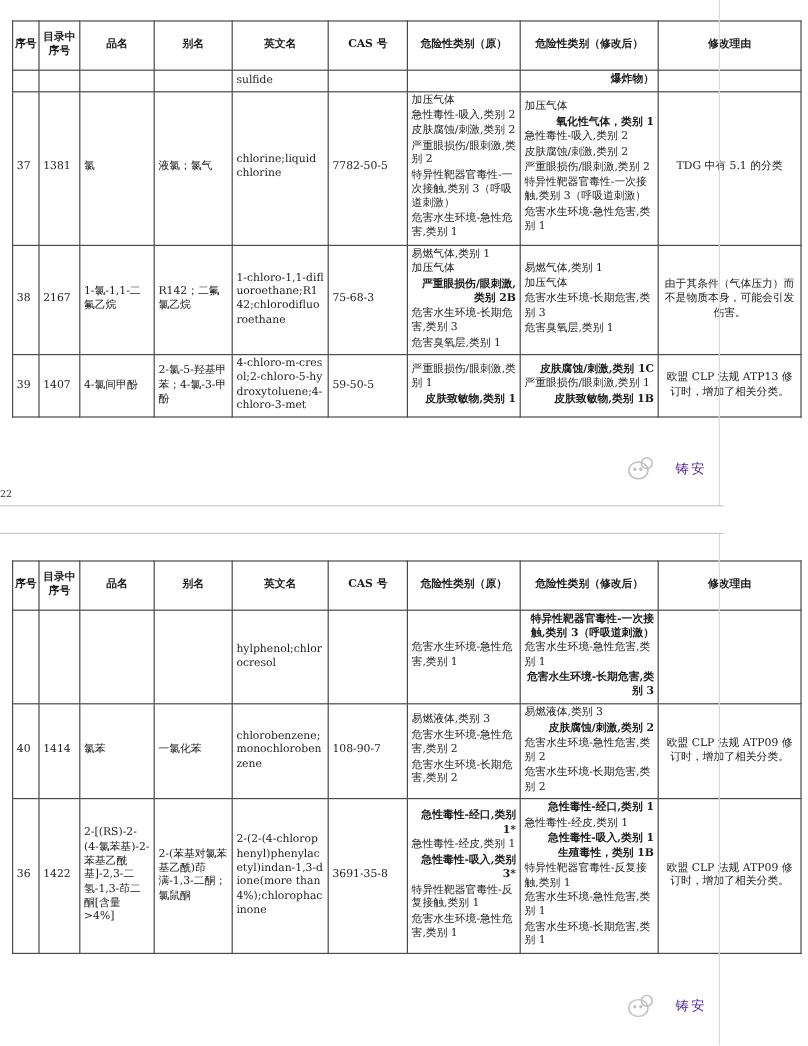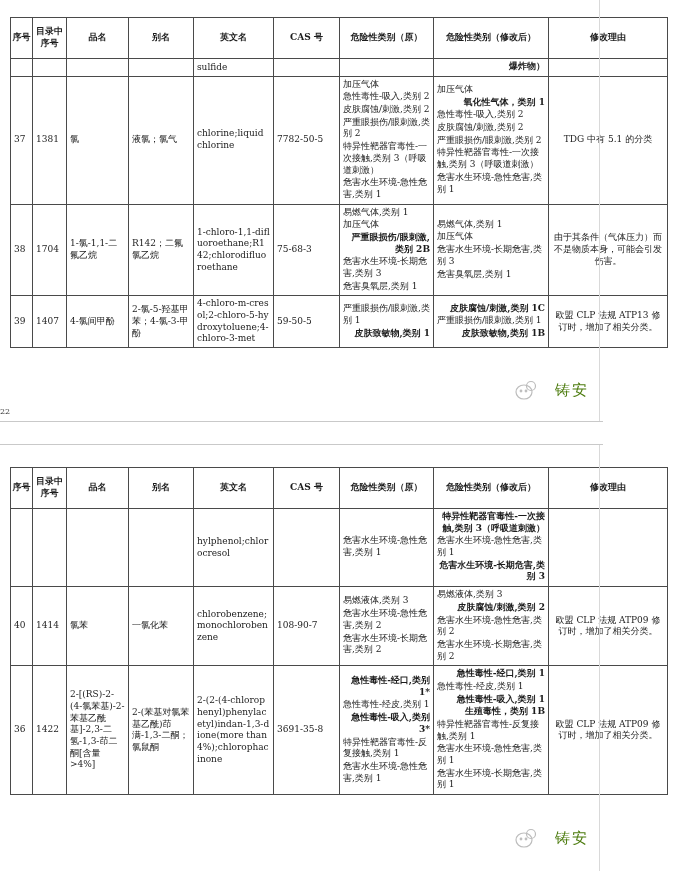--- a/index.html
+++ b/index.html
@@ -27,21 +27,21 @@
   td.hz-cell{font-size:8.5px;}
   .hz{margin:0 0 1px 0;}
   .b{font-weight:bold;text-align:right;}
   td.reason{font-size:9px;text-align:center;}
   .page-num{
     position:absolute;left:0;right:0;text-align:left;
     font-size:8px;color:#333;bottom:5px;
   }
   .watermark{
     position:absolute;display:flex;align-items:center;gap:14px;
-    color:#4d7c0f;font-size:15px;letter-spacing:2px;right:14px;
+    color:#4c1d95;font-size:11px;letter-spacing:2px;right:14px;
   }
   .wm-1{bottom:20px;}
   .wm-2{bottom:22px;}
   .watermark svg{flex:0 0 auto;}
 </style>
 </head>
 <body>
 
 <div class="page page-1">
   <table class="doc">
@@ -104,21 +104,21 @@
             <div class="hz">急性毒性-吸入,类别 2</div>
             <div class="hz">皮肤腐蚀/刺激,类别 2</div>
             <div class="hz">严重眼损伤/眼刺激,类别 2</div>
             <div class="hz">特异性靶器官毒性-一次接触,类别 3（呼吸道刺激）</div>
             <div class="hz">危害水生环境-急性危害,类别 1</div>
           </td>
           <td class="reason">TDG 中有 5.1 的分类</td>
         </tr>
         <tr>
           <td class="c">38</td>
-          <td class="c">1704</td>
+          <td class="c">2167</td>
           <td>1-氯-1,1-二氟乙烷</td>
           <td>R142；二氟氯乙烷</td>
           <td class="en">1-chloro-1,1-difluoroethane;R142;chlorodifluoroethane</td>
           <td class="c">75-68-3</td>
           <td class="hz-cell">
             <div class="hz">易燃气体,类别 1</div>
             <div class="hz">加压气体</div>
             <div class="hz b">严重眼损伤/眼刺激,类别 2B</div>
             <div class="hz">危害水生环境-长期危害,类别 3</div>
             <div class="hz">危害臭氧层,类别 1</div>

